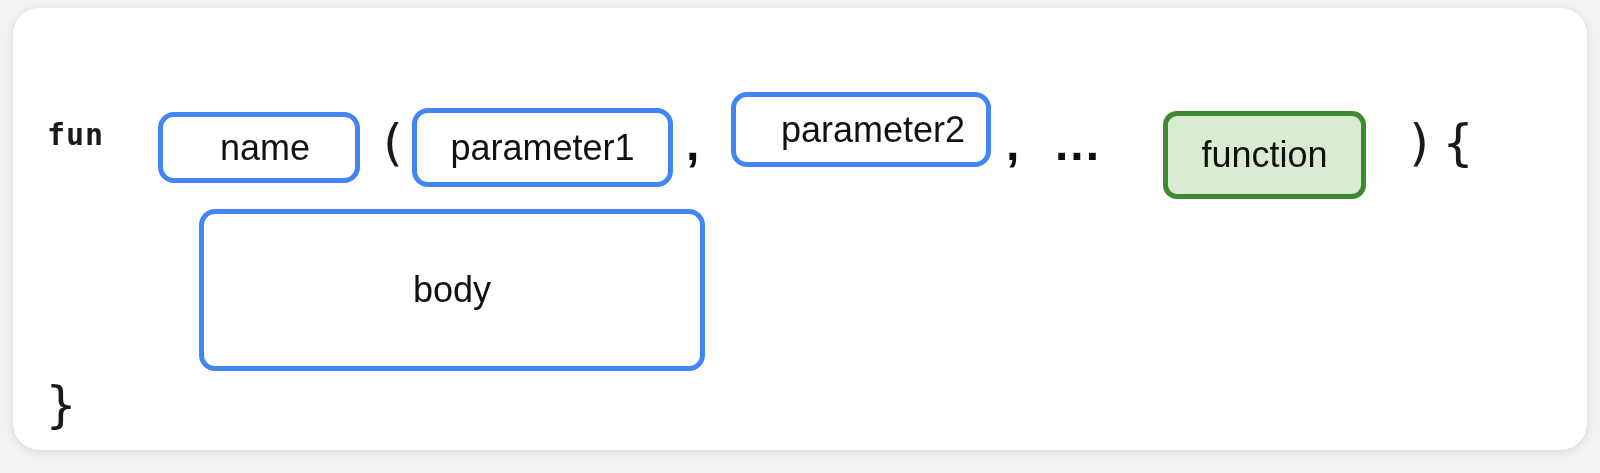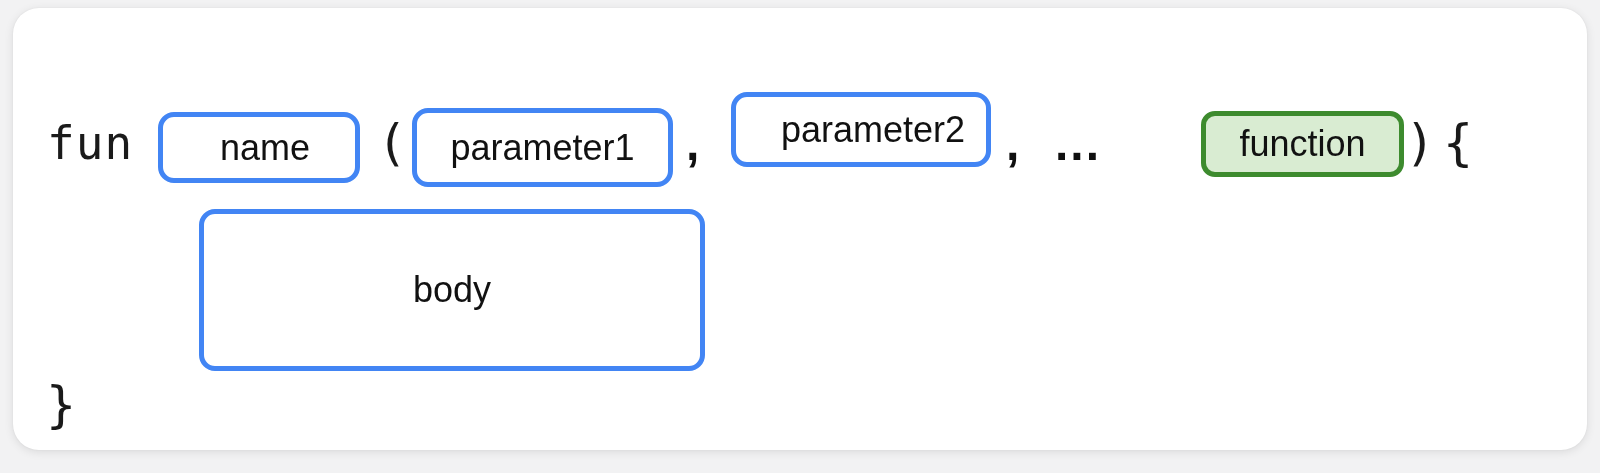--- a/index.html
+++ b/index.html
@@ -35,21 +35,21 @@
   }
 
   
   .code-token {
     position: absolute;
     font-family: "DejaVu Sans Mono", "Liberation Mono", monospace;
     color: #1a1a1a;
     line-height: 1;
     white-space: pre;
   }
-  .tok-fun      { left: 34px;   top: 112px; font-size: 46px; letter-spacing: 1px; }
+  .tok-fun      { left: 34px;   top: 112px; font-size: 30px; letter-spacing: 1px; font-weight: bold; }
   .tok-paren-o  { left: 364px;  top: 110px; font-size: 50px; }
   .tok-paren-c  { left: 1392px; top: 110px; font-size: 50px; }
   .tok-brace-o  { left: 1430px; top: 110px; font-size: 50px; }
   .tok-brace-c  { left: 33px;   top: 372px; font-size: 50px; }
 
   
   .punct {
     position: absolute;
     font-family: "Liberation Sans", sans-serif;
     font-weight: 700;
@@ -79,21 +79,21 @@
   }
   .slot.green {
     border: 5px solid #3d8b2e;
     border-radius: 14px;
     background: #d9ecd2;
   }
 
   .slot-name  { left: 145px;  top: 104px; width: 202px; height: 71px; padding-left: 12px; }
   .slot-param1{ left: 399px;  top: 100px; width: 261px; height: 79px; }
   .slot-param2{ left: 718px;  top: 84px; width: 260px; height: 75px; padding-left: 24px; }
-  .slot-func  { left: 1188px; top: 103px; width: 203px; height: 66px; justify-content: center; }
+  .slot-func  { left: 1150px; top: 103px; width: 203px; height: 88px; justify-content: center; }
   .slot-body  { left: 146px;  top: 201px; width: 506px; height: 162px; margin-left: 40px; }
 </style>
 </head>
 <body>
 
 <div id="canvas">
   <div class="card">
 
     <span class="code-token tok-fun">fun</span>
 

